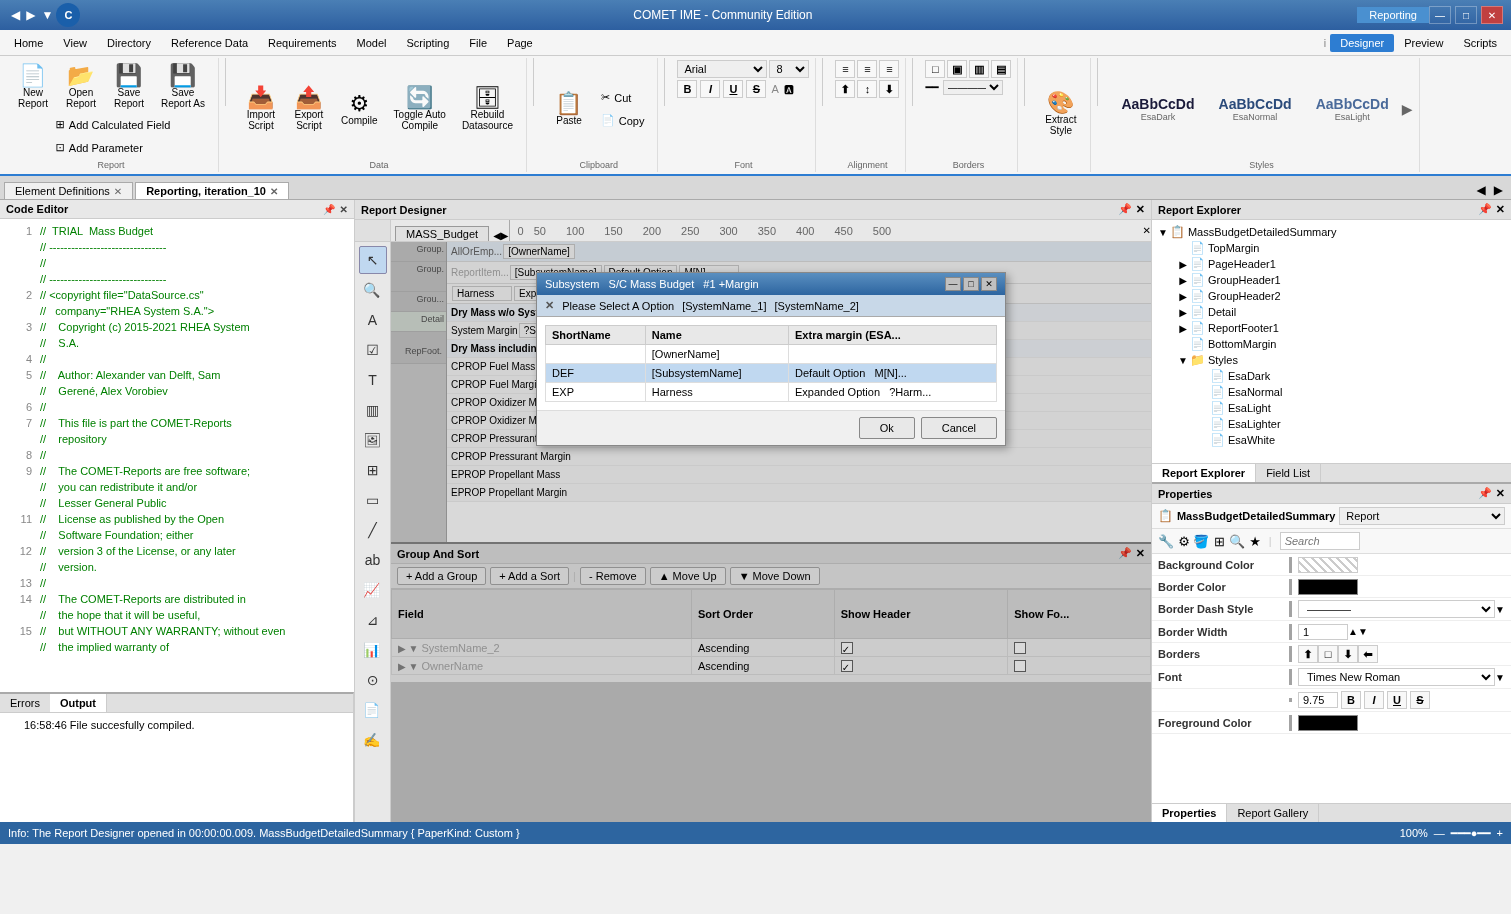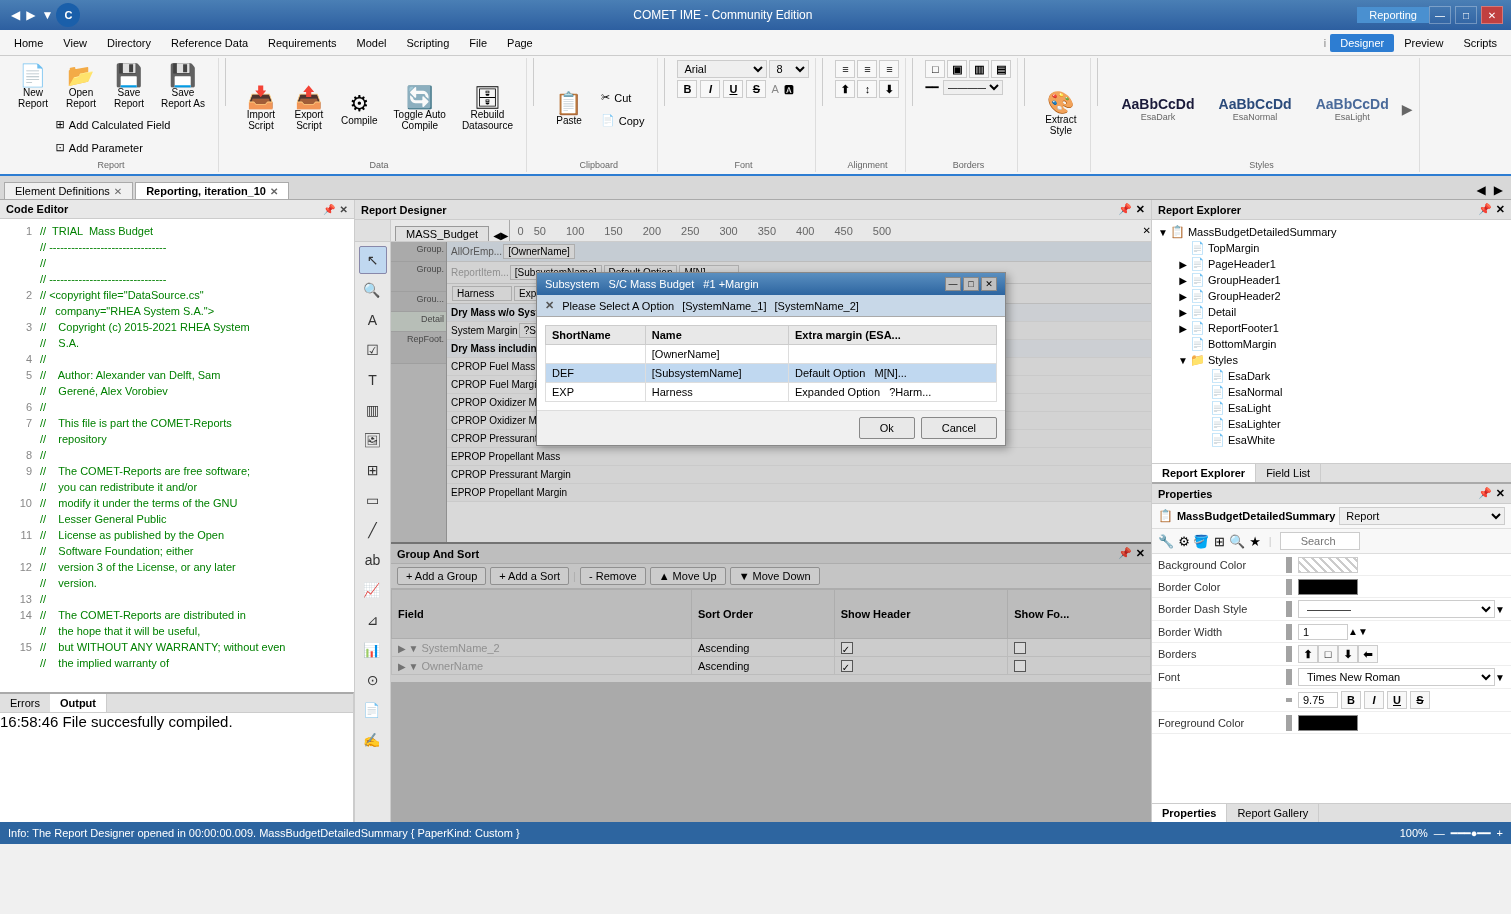--- a/index.html
+++ b/index.html
@@ -185,21 +185,21 @@
       display: flex;
       background: #e0e0e0;
       border-bottom: 1px solid #ccc;
     }
     .bottom-tab {
       padding: 3px 10px;
       cursor: pointer;
       font-size: 11px;
     }
     .bottom-tab.active { background: white; font-weight: bold; border-right: 1px solid #ccc; }
-    .bottom-content { flex: 1; overflow: auto; font-size: 15px; }
+    .bottom-content { padding: 6px; flex: 1; overflow: auto; font-size: 11px; margin-left: 18px; }
 
     
     .center-panel {
       flex: 1;
       display: flex;
       flex-direction: column;
       background: #c8c8c8;
       overflow: hidden;
     }
     .designer-header {
@@ -328,24 +328,24 @@
       justify-content: space-between;
     }
     .properties-toolbar {
       display: flex;
       align-items: center;
       padding: 3px 6px;
       gap: 4px;
       border-bottom: 1px solid #ddd;
       background: #f8f8f8;
     }
-    .prop-search { border: 1px solid #ccc; padding: 2px 20px; font-size: 11px; width: 80px; }
+    .prop-search { border: 1px solid #ccc; padding: 2px 4px; font-size: 11px; width: 80px; font-style: italic; }
     .properties-grid { overflow: auto; flex: 1; }
     .prop-row { display: flex; border-bottom: 1px solid #eee; min-height: 22px; align-items: center; }
-    .prop-label { width: 140px; padding: 2px 6px; font-size: 11px; color: #333; flex-shrink: 0; border-right: 6px solid #a3a3a3; }
+    .prop-label { width: 140px; padding: 2px 6px; font-size: 11px; color: #333; flex-shrink: 0; border-right: 3px solid #a3a3a3; font-weight: bold; }
     .prop-value { flex: 1; padding: 2px 6px; font-size: 11px; display: flex; align-items: center; }
     .prop-color-box { width: 100%; height: 16px; background: black; border: 1px solid #888; }
     .prop-color-white { background: white; }
     .prop-select { border: 1px solid #ccc; padding: 1px 4px; font-size: 11px; background: white; flex: 1; }
     .prop-number { border: 1px solid #ccc; padding: 1px 4px; font-size: 11px; width: 50px; }
     .font-btn { width: 20px; height: 18px; border: 1px solid #ccc; background: #f8f8f8; cursor: pointer; font-size: 11px; font-weight: bold; margin-left: 3px; }
     .font-size-box { border: 1px solid #ccc; padding: 1px 4px; width: 40px; font-size: 11px; }
 
     
     .explorer-tabs {
@@ -702,21 +702,20 @@
       <div class="code-line"><span class="code-line-num"></span><span class="code-comment">//    S.A.</span></div>
       <div class="code-line"><span class="code-line-num">4</span><span class="code-comment">//</span></div>
       <div class="code-line"><span class="code-line-num">5</span><span class="code-comment">//    Author: Alexander van Delft, Sam</span></div>
       <div class="code-line"><span class="code-line-num"></span><span class="code-comment">//    Gerené, Alex Vorobiev</span></div>
       <div class="code-line"><span class="code-line-num">6</span><span class="code-comment">//</span></div>
       <div class="code-line"><span class="code-line-num">7</span><span class="code-comment">//    This file is part the COMET-Reports</span></div>
       <div class="code-line"><span class="code-line-num"></span><span class="code-comment">//    repository</span></div>
       <div class="code-line"><span class="code-line-num">8</span><span class="code-comment">//</span></div>
       <div class="code-line"><span class="code-line-num">9</span><span class="code-comment">//    The COMET-Reports are free software;</span></div>
       <div class="code-line"><span class="code-line-num"></span><span class="code-comment">//    you can redistribute it and/or</span></div>
-      <div class="code-line"><span class="code-line-num">10</span><span class="code-comment">//    modify it under the terms of the GNU</span></div>
       <div class="code-line"><span class="code-line-num"></span><span class="code-comment">//    Lesser General Public</span></div>
       <div class="code-line"><span class="code-line-num">11</span><span class="code-comment">//    License as published by the Open</span></div>
       <div class="code-line"><span class="code-line-num"></span><span class="code-comment">//    Software Foundation; either</span></div>
       <div class="code-line"><span class="code-line-num">12</span><span class="code-comment">//    version 3 of the License, or any later</span></div>
       <div class="code-line"><span class="code-line-num"></span><span class="code-comment">//    version.</span></div>
       <div class="code-line"><span class="code-line-num">13</span><span class="code-comment">//</span></div>
       <div class="code-line"><span class="code-line-num">14</span><span class="code-comment">//    The COMET-Reports are distributed in</span></div>
       <div class="code-line"><span class="code-line-num"></span><span class="code-comment">//    the hope that it will be useful,</span></div>
       <div class="code-line"><span class="code-line-num">15</span><span class="code-comment">//    but WITHOUT ANY WARRANTY; without even</span></div>
       <div class="code-line"><span class="code-line-num"></span><span class="code-comment">//    the implied warranty of</span></div>
@@ -788,21 +787,21 @@
 
       <div class="designer-canvas-area" style="position:relative;">
 
         <div style="display:flex;min-height:300px;background:#b0b0b0;">
 
           <div style="width:56px;flex-shrink:0;background:#d0d0d0;border-right:1px solid #aaa;">
             <div style="height:20px;background:#c8c8c8;border-bottom:1px solid #bbb;font-size:9px;padding:2px;color:#555;text-align:right;">Group.</div>
             <div style="height:30px;background:#c8c8c8;border-bottom:1px solid #bbb;font-size:9px;padding:2px;color:#555;text-align:right;">Group.</div>
             <div style="height:20px;background:#c8c8c8;border-bottom:1px solid #bbb;font-size:9px;padding:2px;color:#555;text-align:right;">Grou...</div>
             <div style="height:20px;background:#d8e0d8;border-bottom:1px solid #bbb;font-size:9px;padding:2px;color:#555;text-align:right;">Detail</div>
-            <div style="height:32px;background:#c8c8c8;border-bottom:1px solid #bbb;font-size:9px;padding:2px;color:#555;text-align:right;">RepFoot.</div>
+            <div style="height:32px;background:#c8c8c8;border-bottom:1px solid #bbb;font-size:9px;padding:14px;color:#555;text-align:right;">RepFoot.</div>
           </div>
 
           <div style="flex:1;background:white;position:relative;">
 
             <div style="height:20px;border-bottom:1px solid #ddd;display:flex;align-items:center;background:#e8f0f8;padding-left:4px;">
               <span style="font-size:10px;color:#666;">AllOrEmp...</span>
               <div class="field-cell">[OwnerName]</div>
             </div>
 
             <div style="height:22px;border-bottom:1px solid #ddd;display:flex;align-items:center;background:#f8f8f8;padding-left:4px;">
@@ -840,24 +839,24 @@
               <span style="font-size:10px;">CPROP Oxidizer Mass</span>
             </div>
             <div style="height:18px;border-bottom:1px solid #eee;display:flex;align-items:center;padding-left:4px;background:#f8f8f8;">
               <span style="font-size:10px;">CPROP Oxidizer Margin</span>
               <div class="field-cell">?Prop...</div>
             </div>
             <div style="height:18px;border-bottom:1px solid #eee;display:flex;align-items:center;padding-left:4px;background:#f8f8f8;">
               <span style="font-size:10px;">CPROP Pressurant Mass</span>
             </div>
             <div style="height:18px;border-bottom:1px solid #eee;display:flex;align-items:center;padding-left:4px;background:#f8f8f8;">
+              <span style="font-size:10px;">CPROP Pressurant Margin</span>
+            </div>
+            <div style="height:18px;border-bottom:1px solid #eee;display:flex;align-items:center;padding-left:4px;background:#f8f8f8;">
               <span style="font-size:10px;">EPROP Propellant Mass</span>
-            </div>
-            <div style="height:18px;border-bottom:1px solid #eee;display:flex;align-items:center;padding-left:4px;background:#f8f8f8;">
-              <span style="font-size:10px;">CPROP Pressurant Margin</span>
             </div>
             <div style="height:18px;border-bottom:1px solid #eee;display:flex;align-items:center;padding-left:4px;background:#f8f8f8;">
               <span style="font-size:10px;">EPROP Propellant Margin</span>
             </div>
           </div>
         </div>
 
         <div class="modal-overlay" style="position:absolute;top:0;left:0;right:0;bottom:0;">
           <div class="modal-dialog" style="margin-top:10px;">
             <div class="modal-title-bar">

